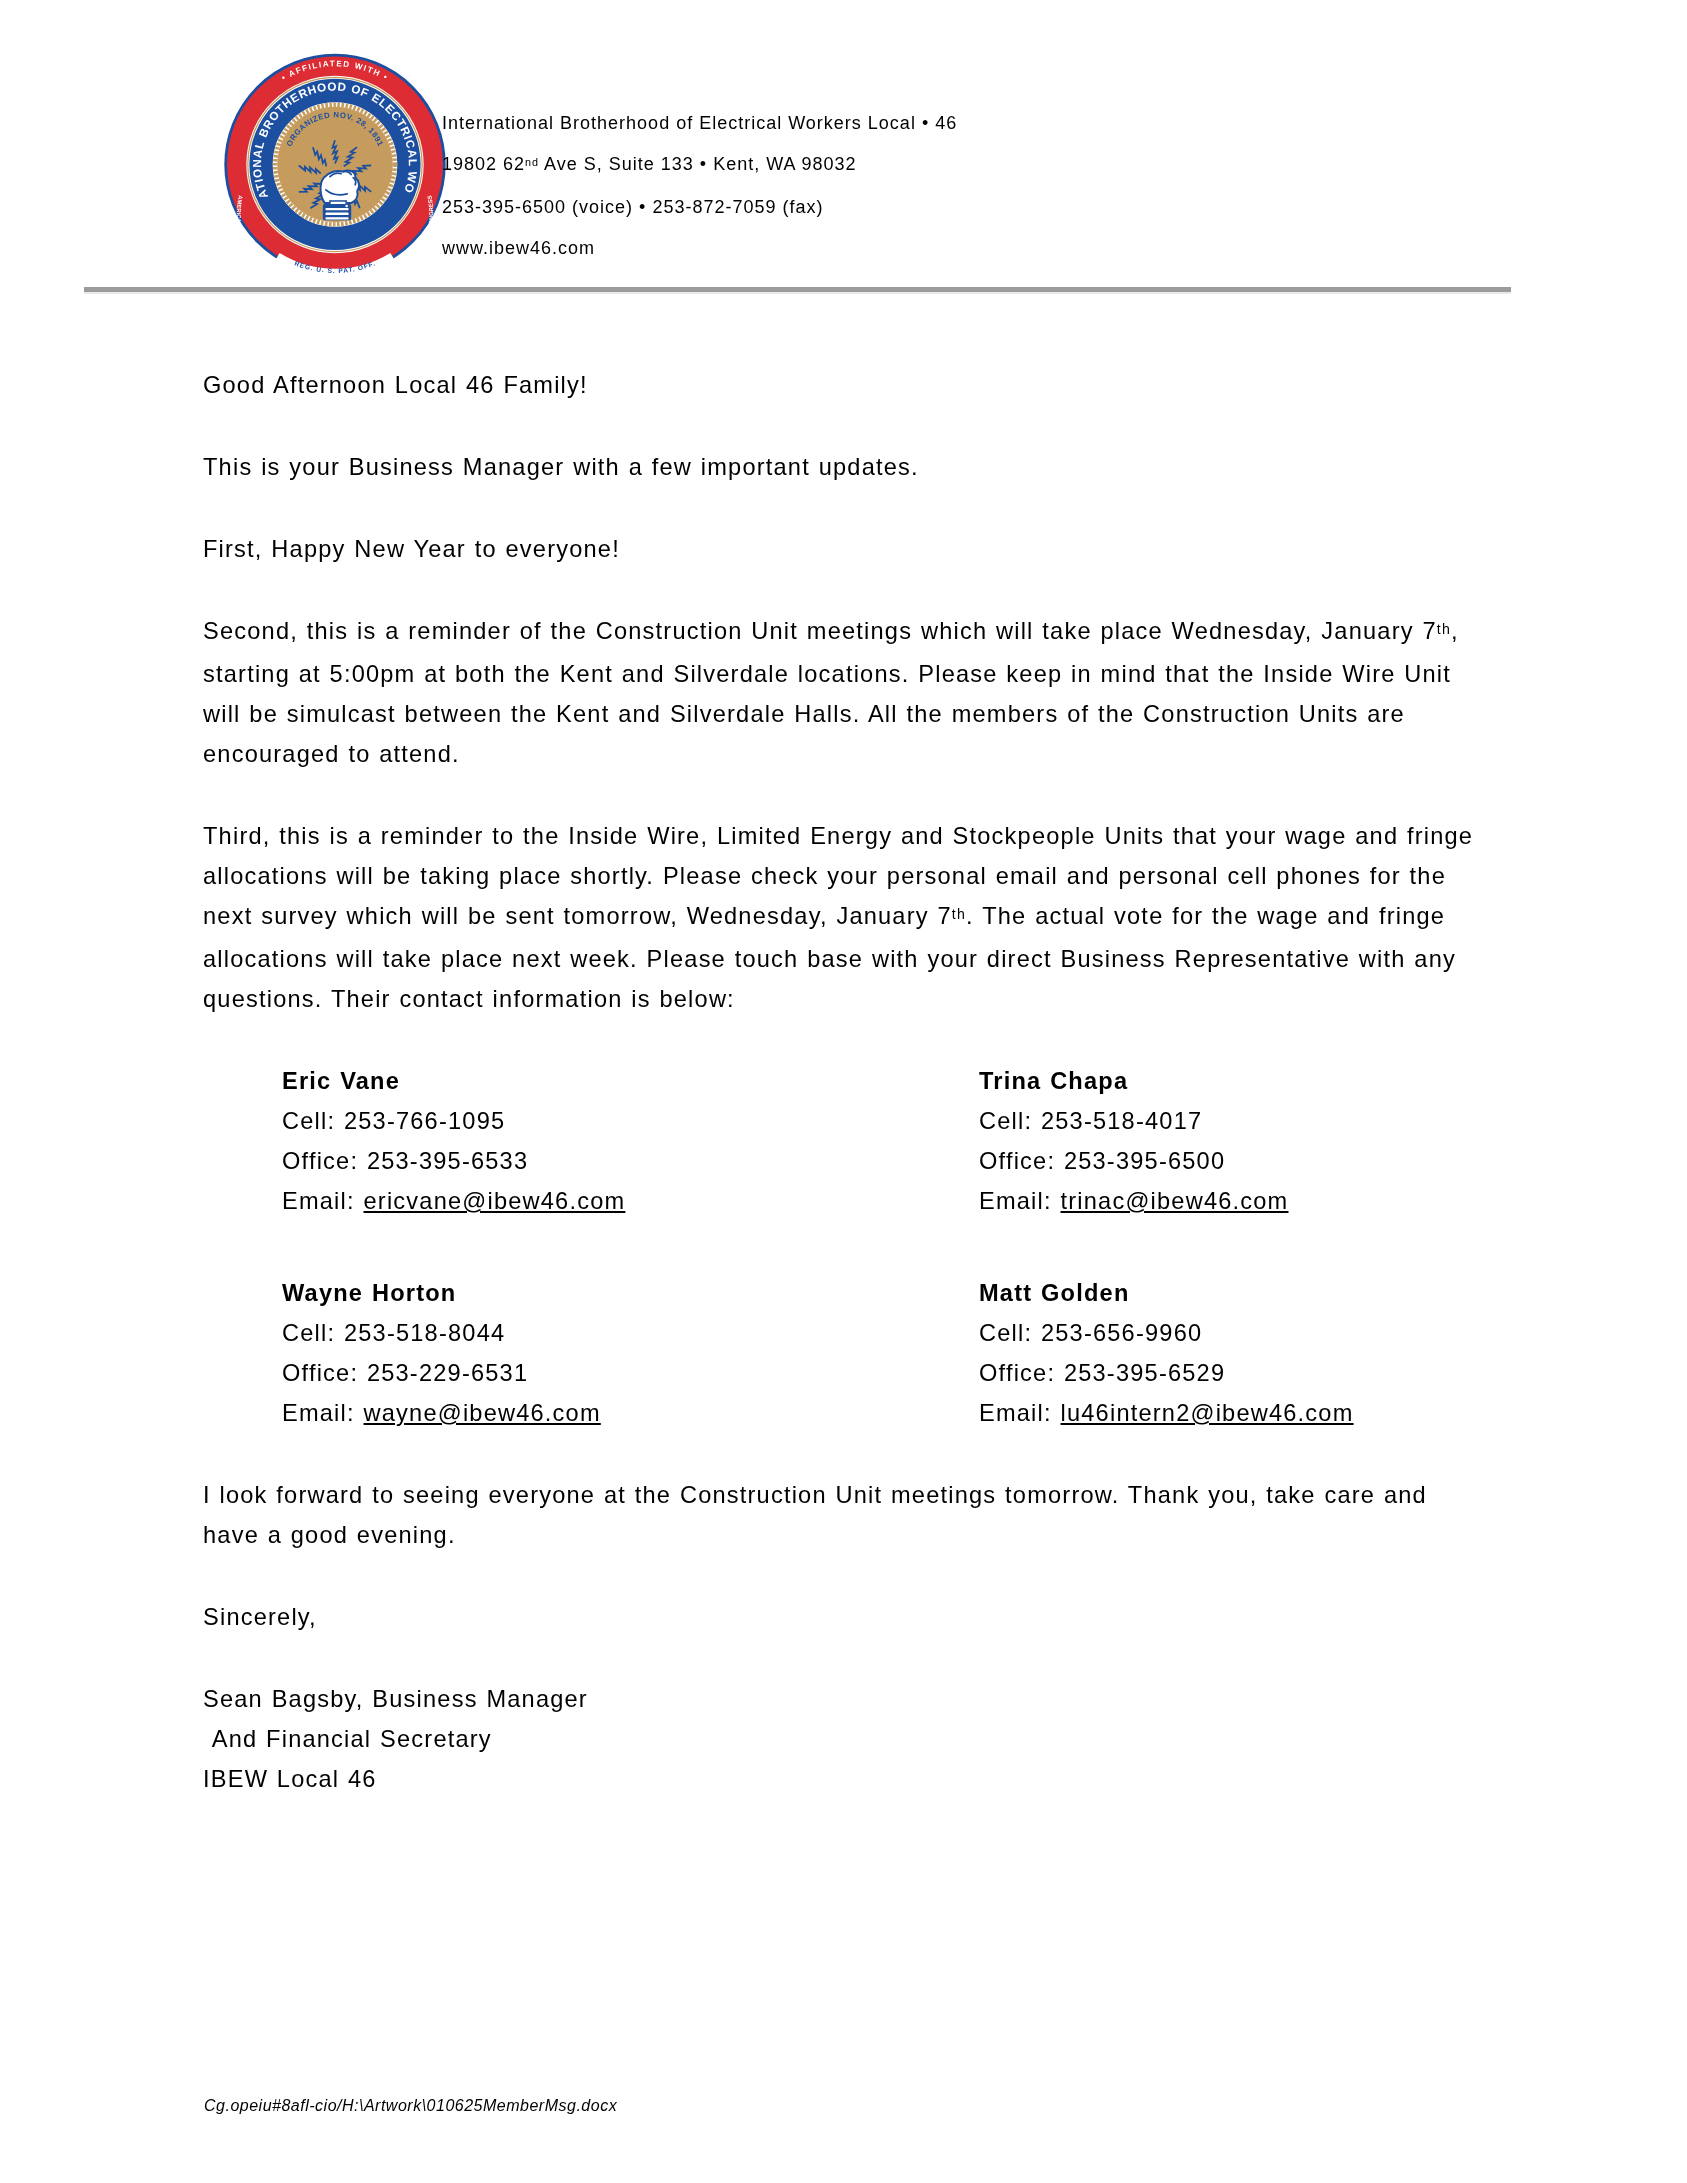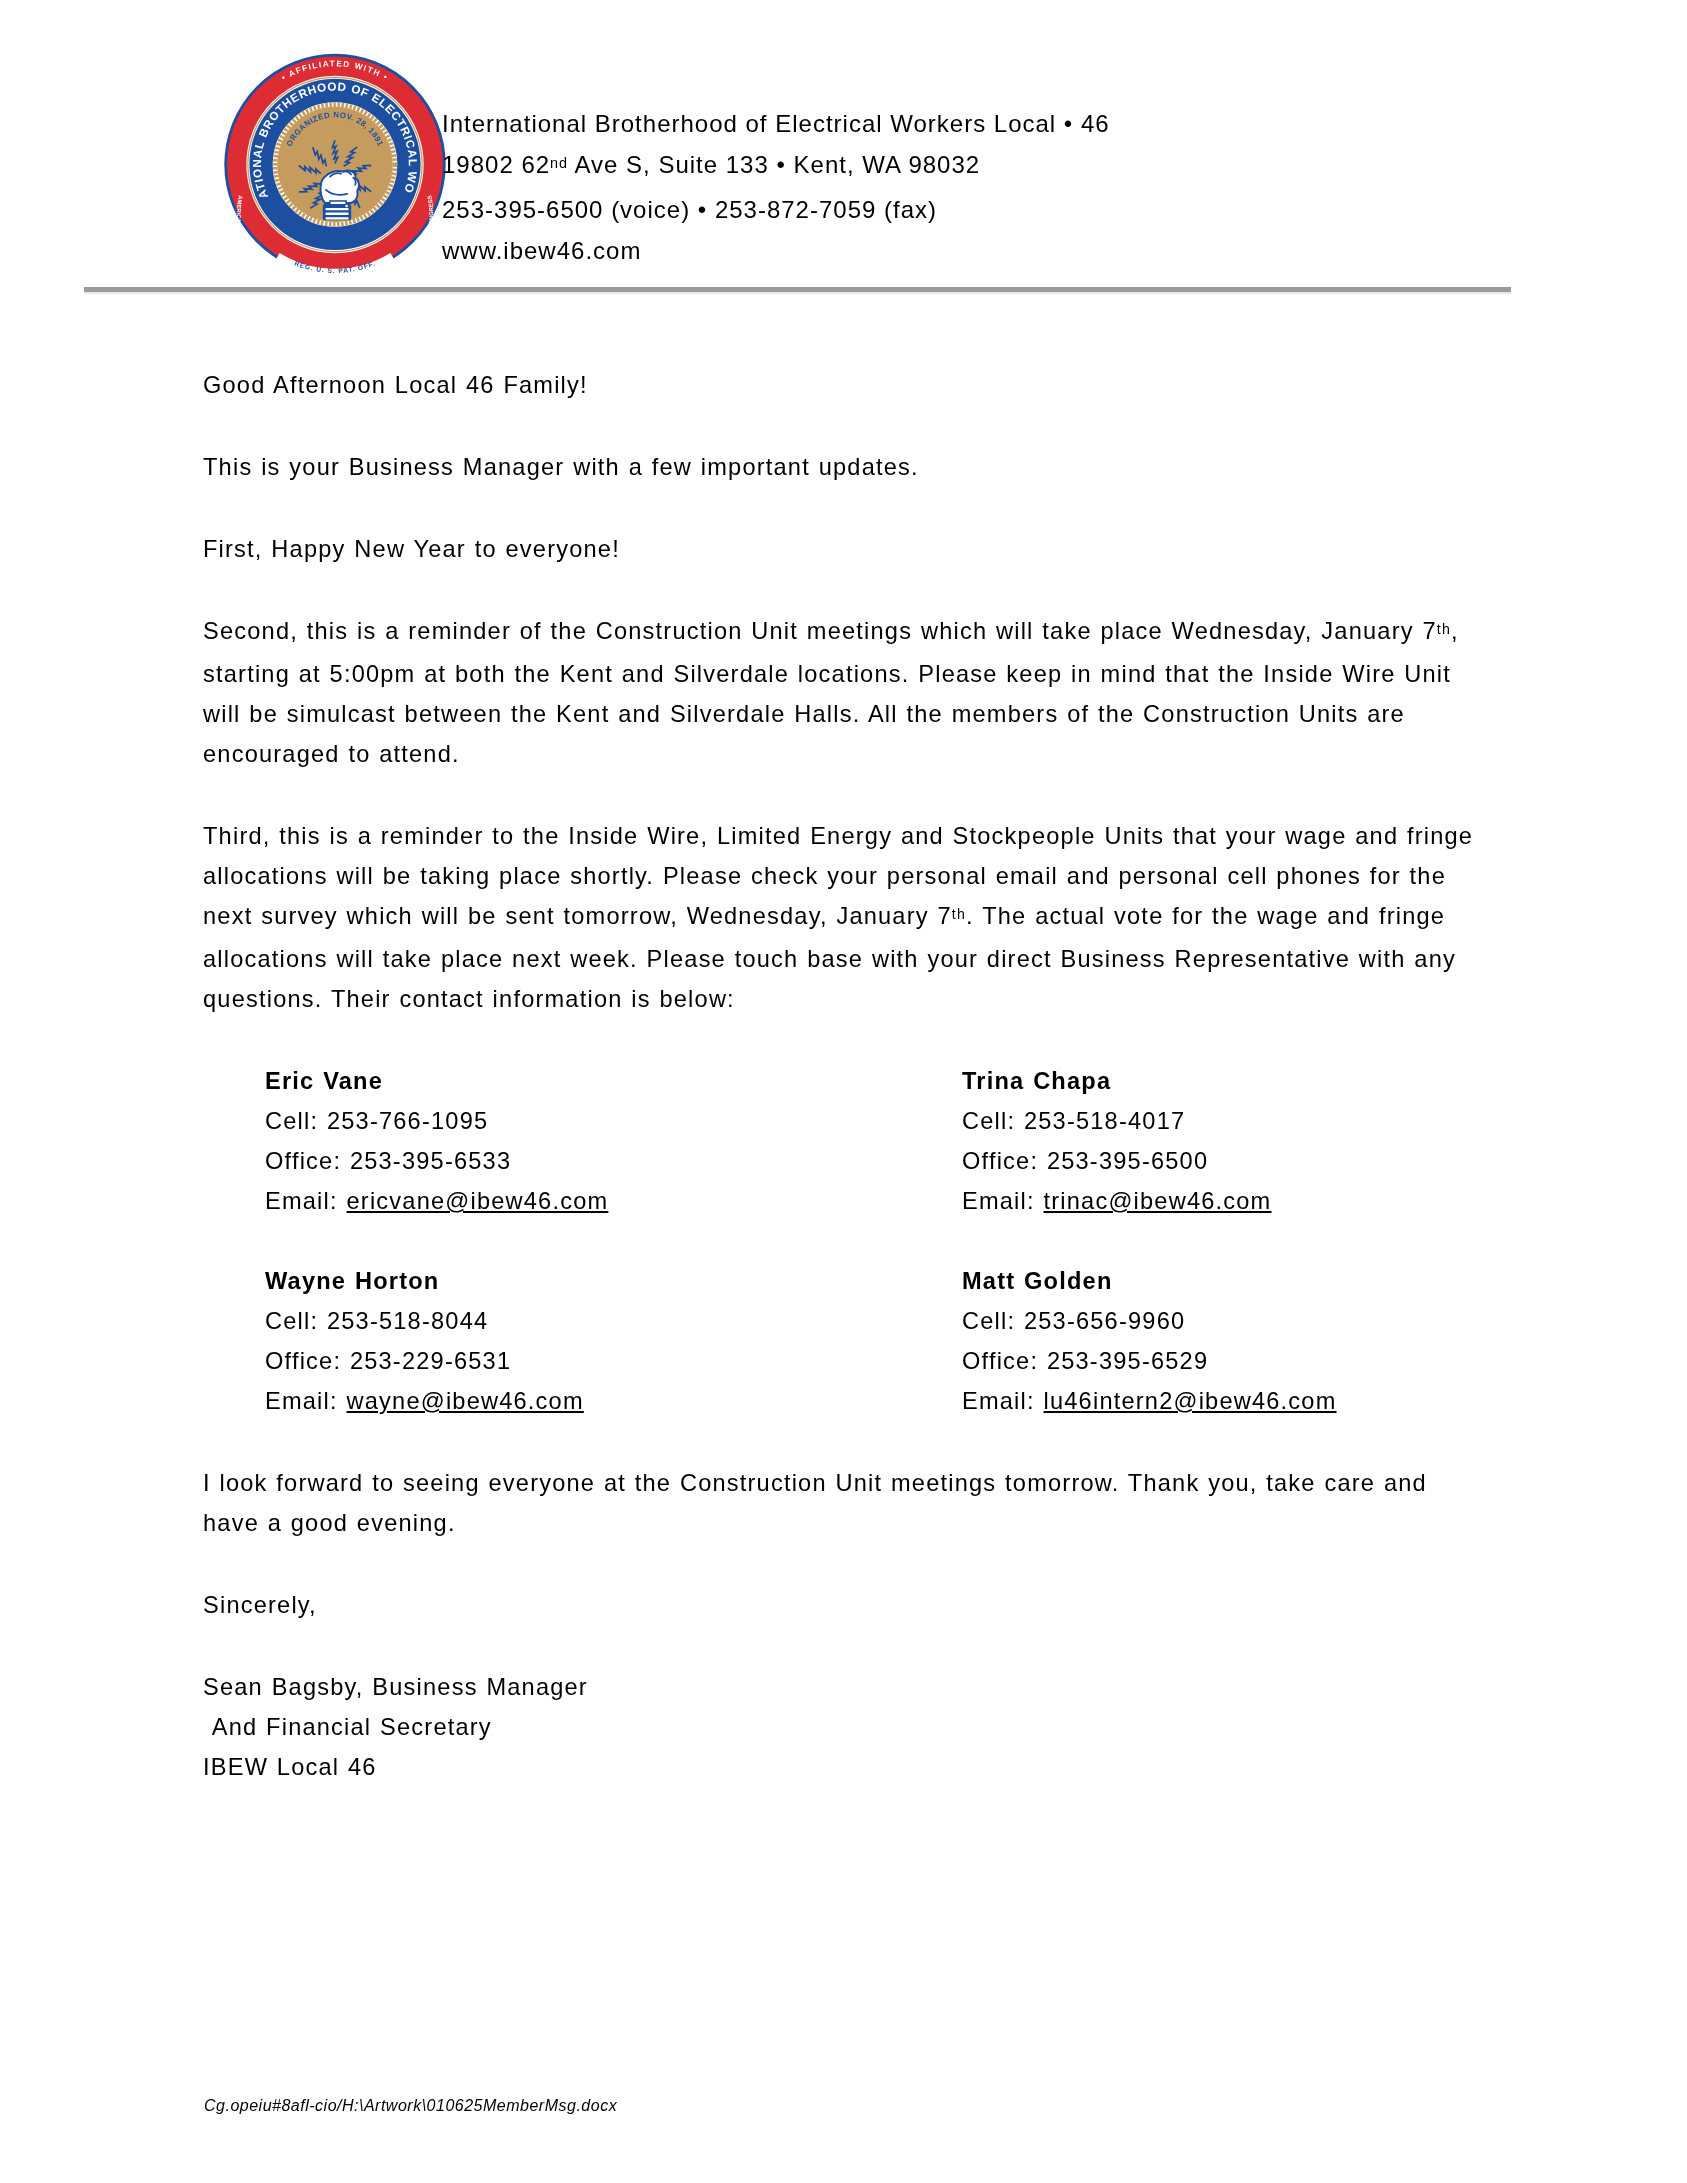--- a/index.html
+++ b/index.html
@@ -6,31 +6,31 @@
   .page {
     position:relative;
     width:1687px; height:2183px;
     background:#ffffff;
     font-family:"Liberation Sans", sans-serif;
     color:#000;
     overflow:hidden;
   }
   
   .logo { position:absolute; left:222px; top:51px; width:226px; height:229px; }
-  .letterhead { position:absolute; left:442px; top:103px; font-size:24px; line-height:41px;
+  .letterhead { position:absolute; left:442px; top:103px; font-size:18px; line-height:41px;
                 letter-spacing:1px; color:#000; }
   .sup { font-size:60%; position:relative; top:-0.38em; }
   .rule { position:absolute; left:84px; top:287px; width:1427px; height:4.6px;
           background:#9b9b9b; border-bottom:2.6px solid #e9e9e9; }
   
   .body { position:absolute; left:203px; top:365px; width:1292px;
           font-size:23.6px; line-height:40px; letter-spacing:1.2px; word-spacing:1px; }
   .body p { margin:0 8px 42px 0; }
-  .contacts { display:grid; grid-template-columns:697px 1fr; row-gap:40px;
-              margin:0 0 42px 62px; }
+  .contacts { display:grid; grid-template-columns:697px 1fr; row-gap:52px;
+              margin:0 0 42px 79px; }
   .contact .cname { font-weight:bold; }
   .email-link { color:#000000; text-decoration:underline; cursor:pointer; }
   .sig div { margin:0; }
   .footer { position:absolute; left:204px; top:2097px; font-size:16px;
             font-style:italic; letter-spacing:0.5px; }
 </style>
 </head>
 <body>
 
 <div class="page">

